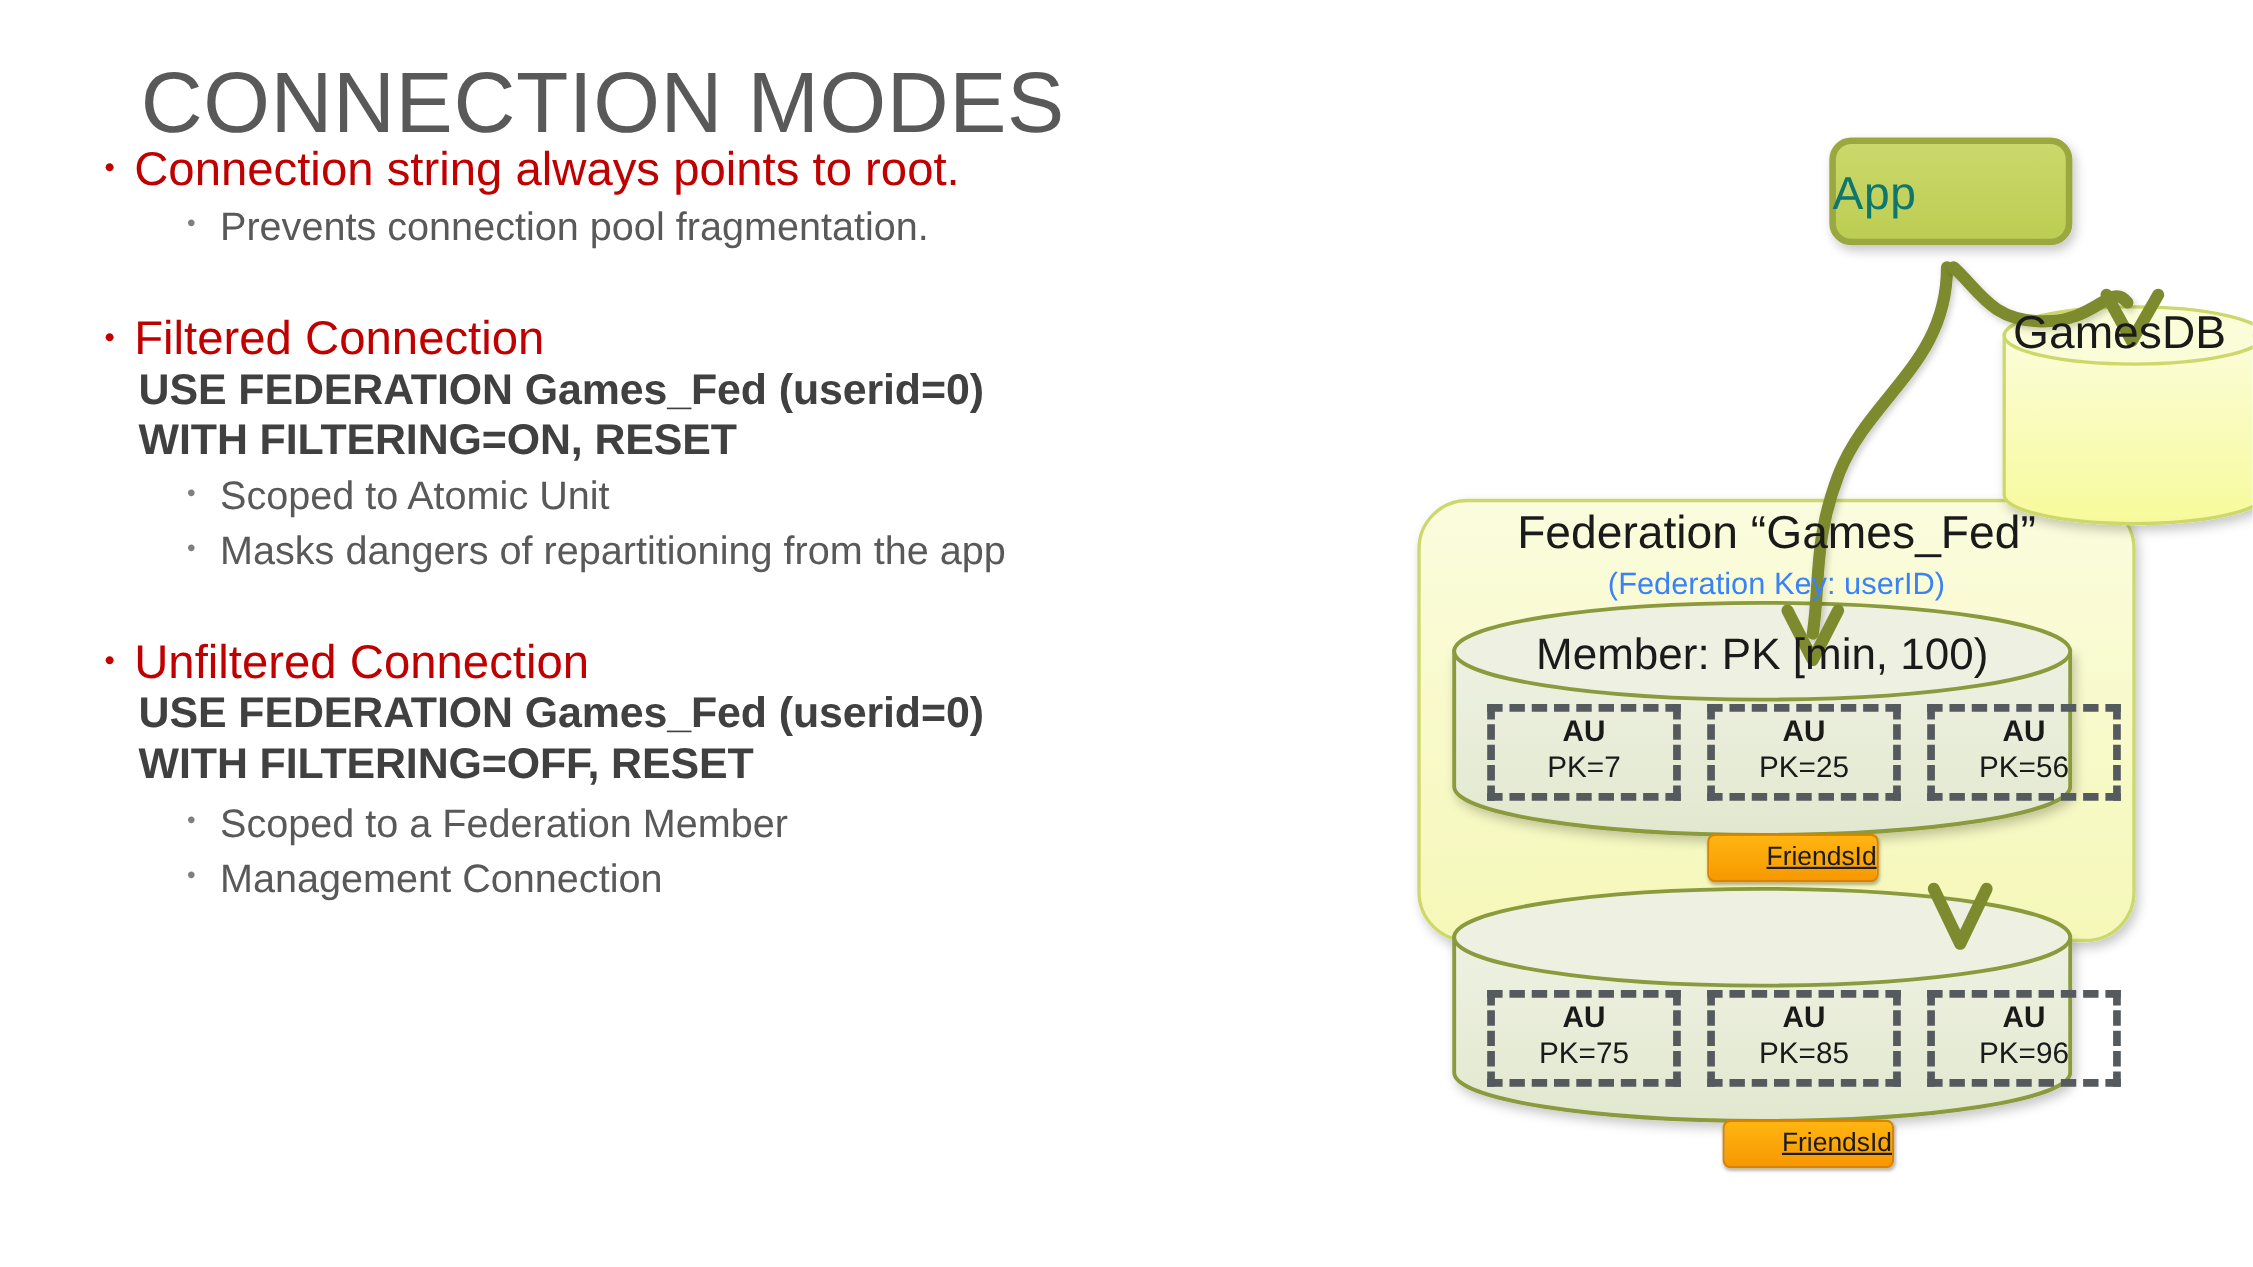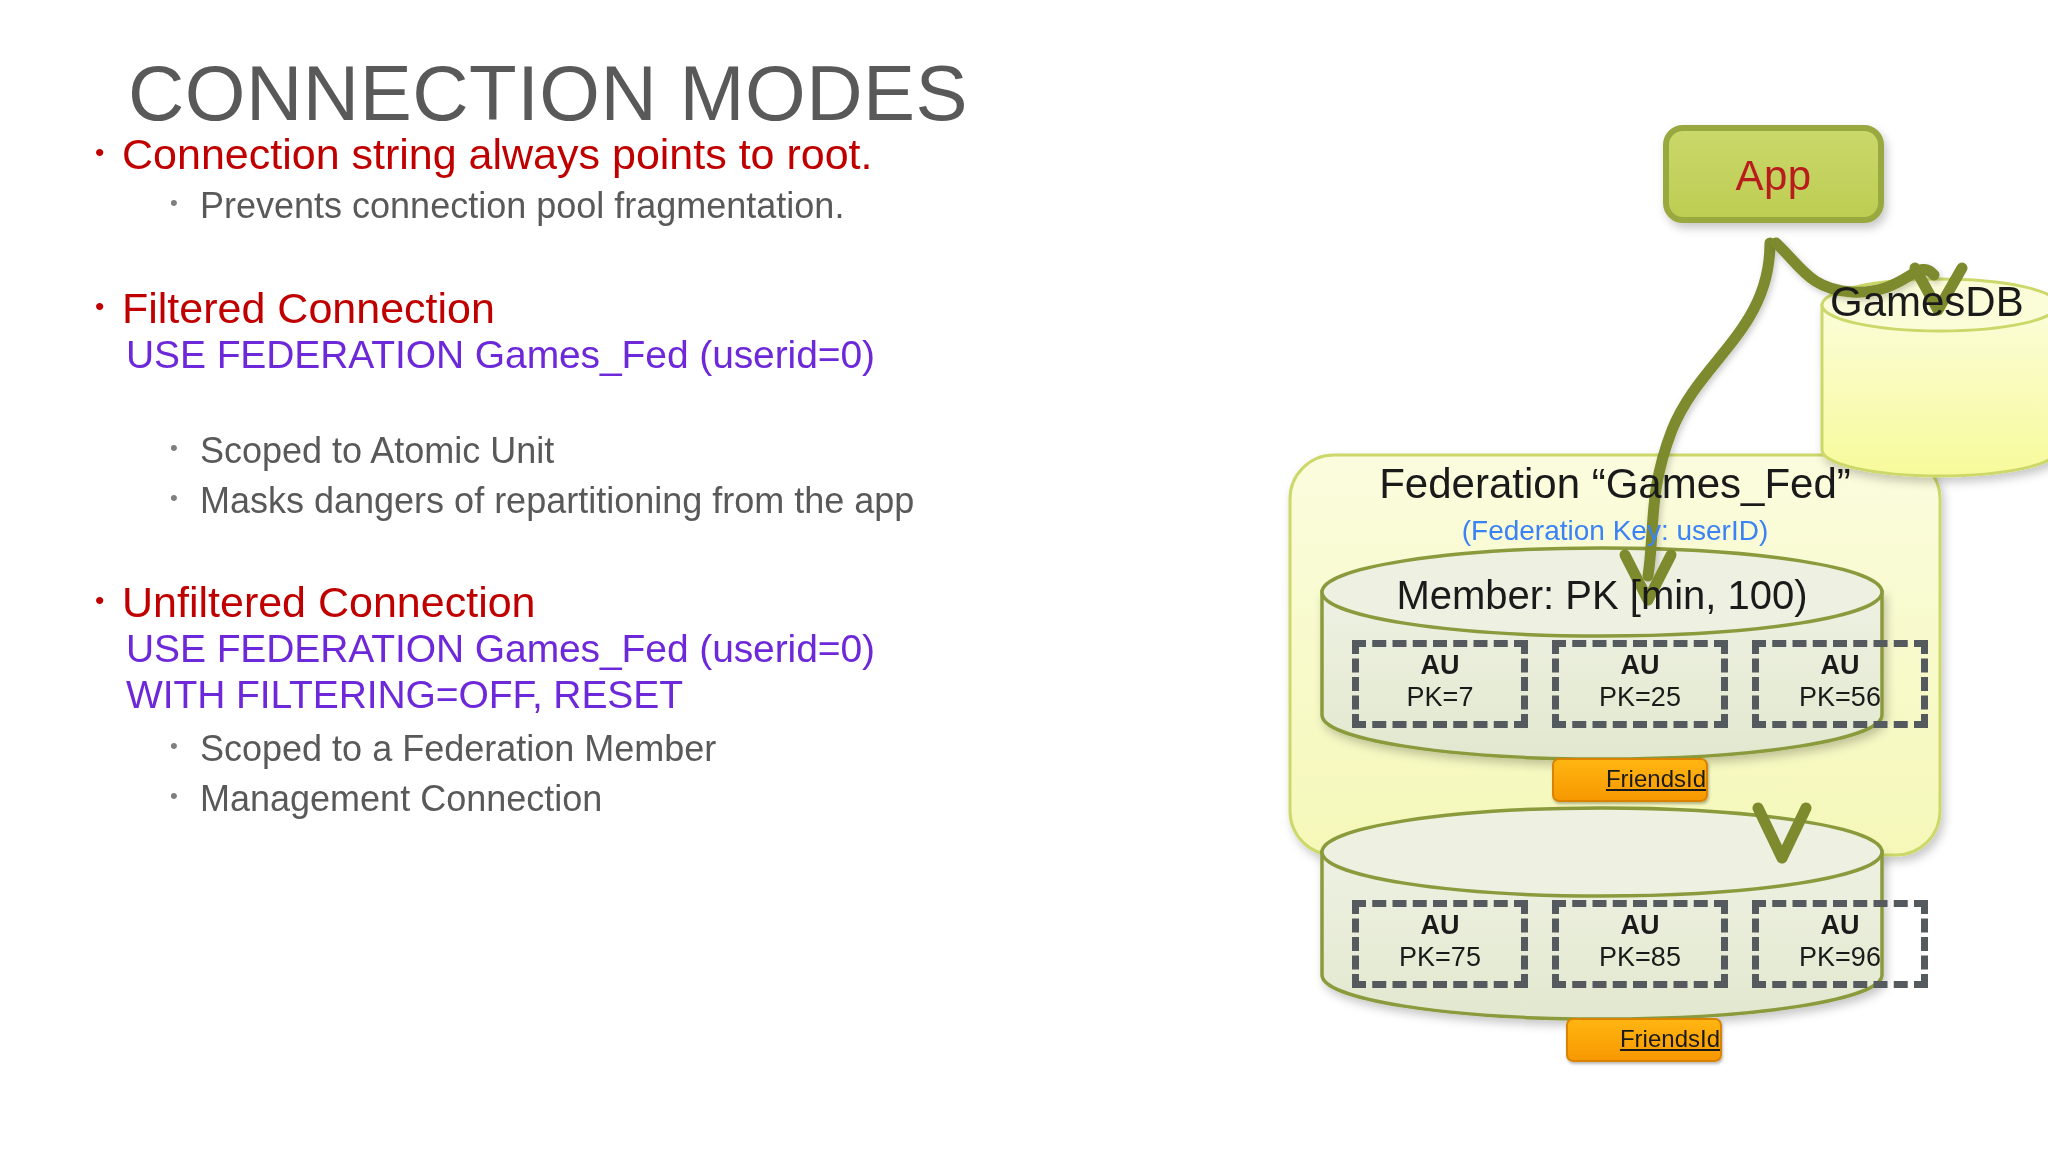--- a/index.html
+++ b/index.html
@@ -50,23 +50,23 @@
   .bullet-l1 .dot {
     position: absolute;
     left: -27px;
     top: 0.07em;
     font-size: 0.62em;
     line-height: 1.55em;
     color: #C00000;
   }
 
   .code-line {
-    color: #6d28d9;
+    color: #404040;
     font-size: 39px;
-    font-weight: normal;
+    font-weight: bold;
     letter-spacing: -0.1px;
     line-height: 1.18;
     white-space: nowrap;
   }
 
   .bullet-l2 {
     position: absolute;
     left: 200px;
     color: #595959;
     font-size: 36px;
@@ -90,22 +90,22 @@
   .node-label {
     position: absolute;
     pointer-events: none;
     white-space: nowrap;
   }
 
   #app-label {
     left: 1666px;
     top: 152px;
     width: 215px;
-    text-align: center;
-    color: #b91c1c;
+    text-align: left;
+    color: #0f766e;
     font-size: 42px;
     font-weight: 400;
     letter-spacing: 0.5px;
   }
 
   #gamesdb-label {
     left: 1830px;
     top: 278px;
     color: #1a1a1a;
     font-size: 42px;
@@ -191,20 +191,21 @@
   <div class="bullet-l2" style="top:185px;">
     <span class="dot">•</span>
     <span>Prevents connection pool fragmentation.</span>
   </div>
 
   <div class="bullet-l1" style="top:284px;">
     <span class="dot">•</span>
     <span>Filtered Connection</span>
   </div>
   <div class="code-line" style="position:absolute;left:126px;top:332px;">USE FEDERATION Games_Fed (userid=0)</div>
+  <div class="code-line" style="position:absolute;left:126px;top:378px;">WITH FILTERING=ON, RESET</div>
 
   <div class="bullet-l2" style="top:430px;">
     <span class="dot">•</span>
     <span>Scoped to Atomic Unit</span>
   </div>
   <div class="bullet-l2" style="top:480px;">
     <span class="dot">•</span>
     <span>Masks dangers of repartitioning from the app</span>
   </div>
 

